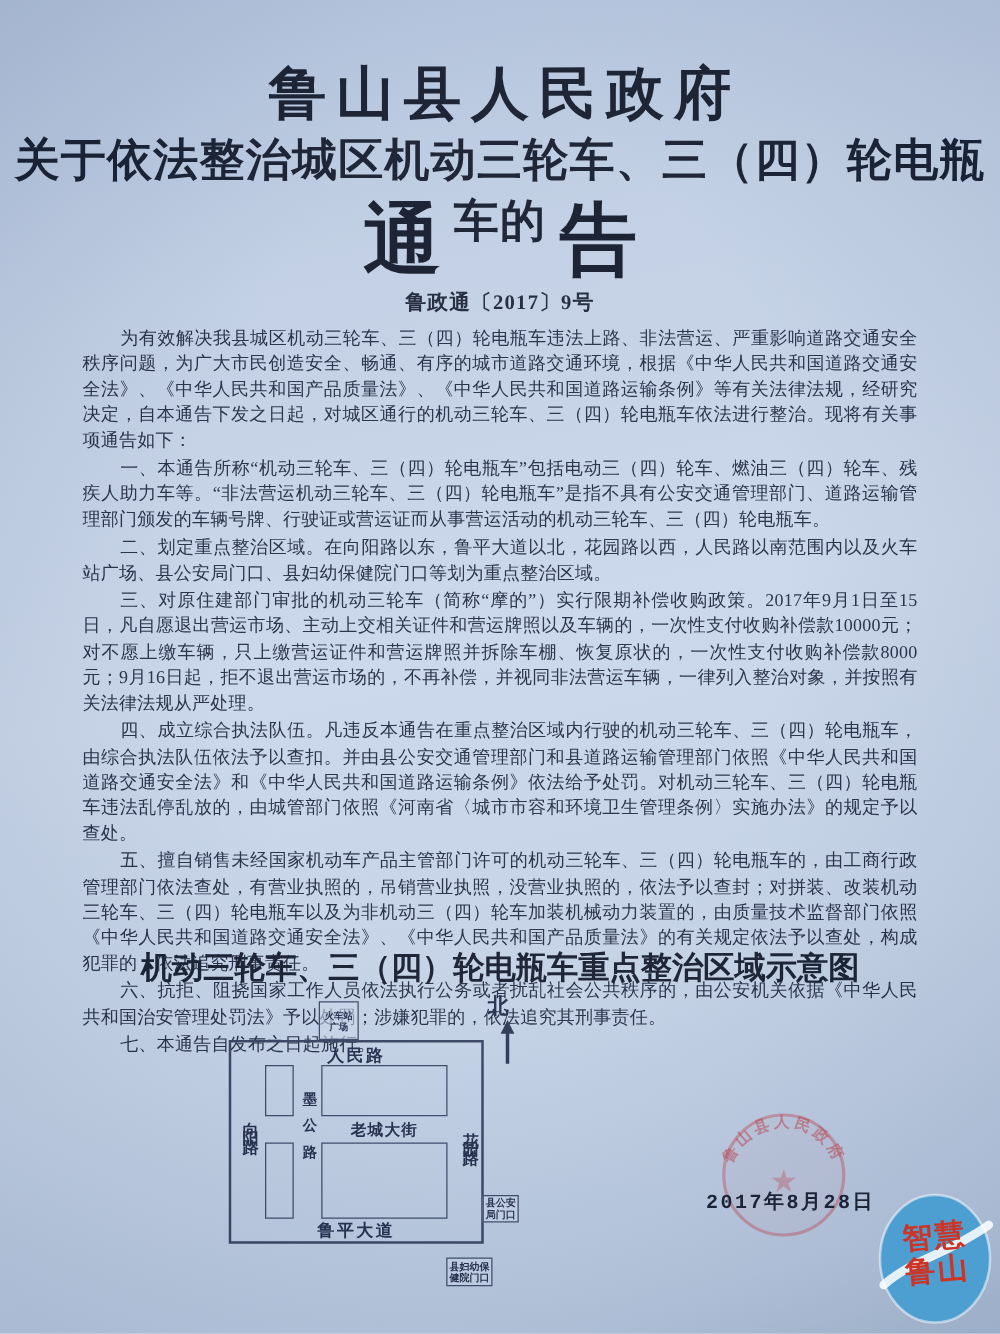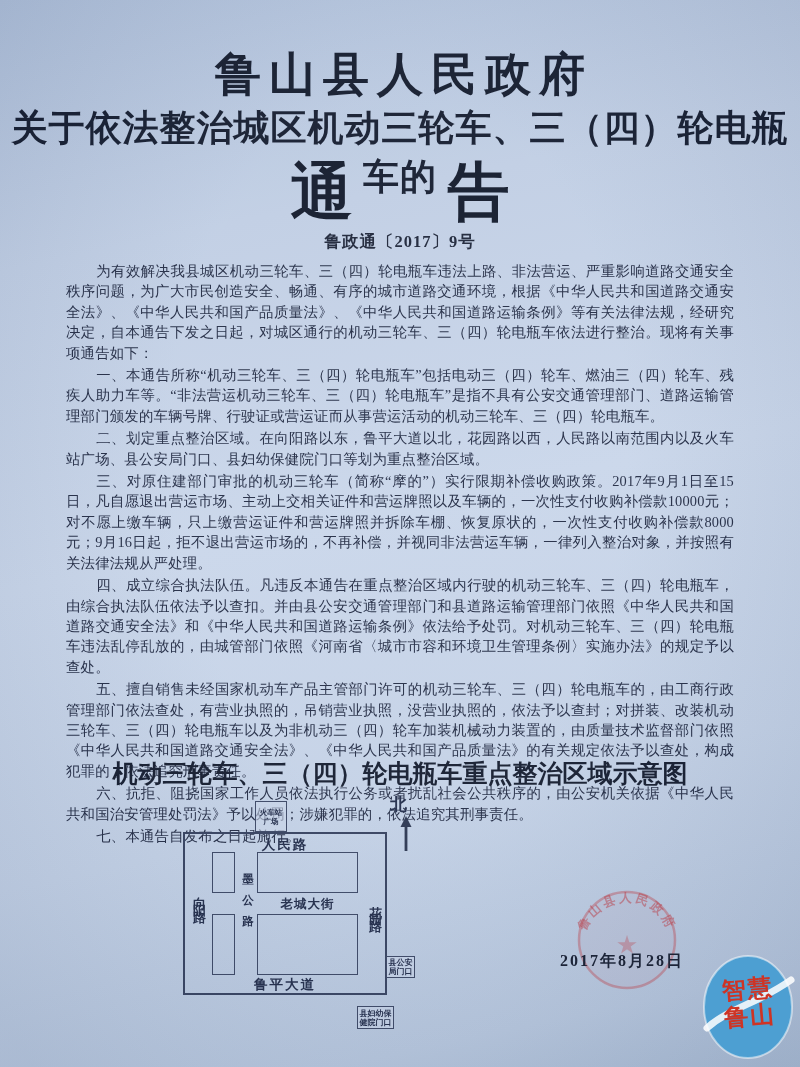--- a/index.html
+++ b/index.html
@@ -59,21 +59,21 @@
     position:absolute;box-sizing:border-box;border:1.5px solid #3a4664;
     display:flex;flex-direction:column;align-items:center;justify-content:center;
     font-family:"DejaVu Sans",sans-serif;font-weight:bold;color:#202b49;
     background:rgba(201,214,234,0.6);
     font-size:8px;line-height:9px;text-align:center;
   }
   
   .seal{position:absolute;left:572px;top:880px;z-index:1;}
   .issue-date{
     position:absolute;left:560px;top:951px;width:140px;z-index:2;
-    text-align:left;font-size:16px;font-weight:bold;letter-spacing:2px;color:#1c2438;
+    text-align:right;font-size:16px;font-weight:bold;letter-spacing:2px;color:#1c2438;font-family:Liberation Mono, monospace;
   }
   .watermark{position:absolute;left:701px;top:952px;width:96px;height:110px;z-index:3;}
   .wm-text{
     position:absolute;left:22px;top:24px;width:52px;
     font-family:"DejaVu Sans",sans-serif;font-size:24px;line-height:27px;
     font-weight:900;color:#ce3425;letter-spacing:2px;
     transform:rotate(-5deg);text-align:center;
   }
 </style>
 </head>

